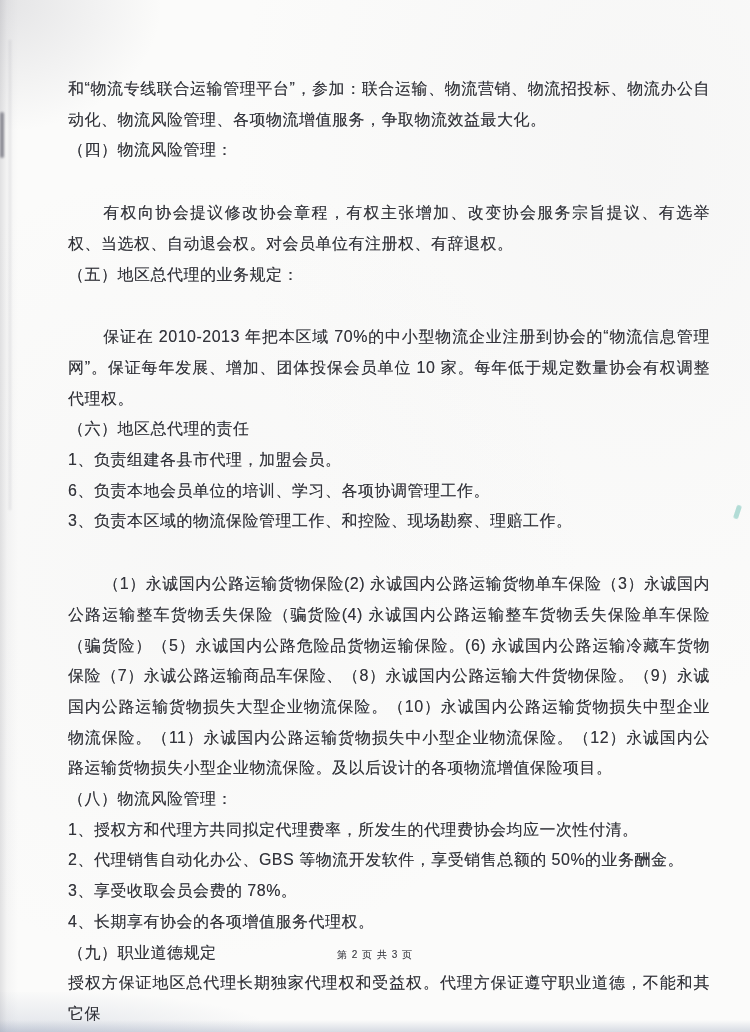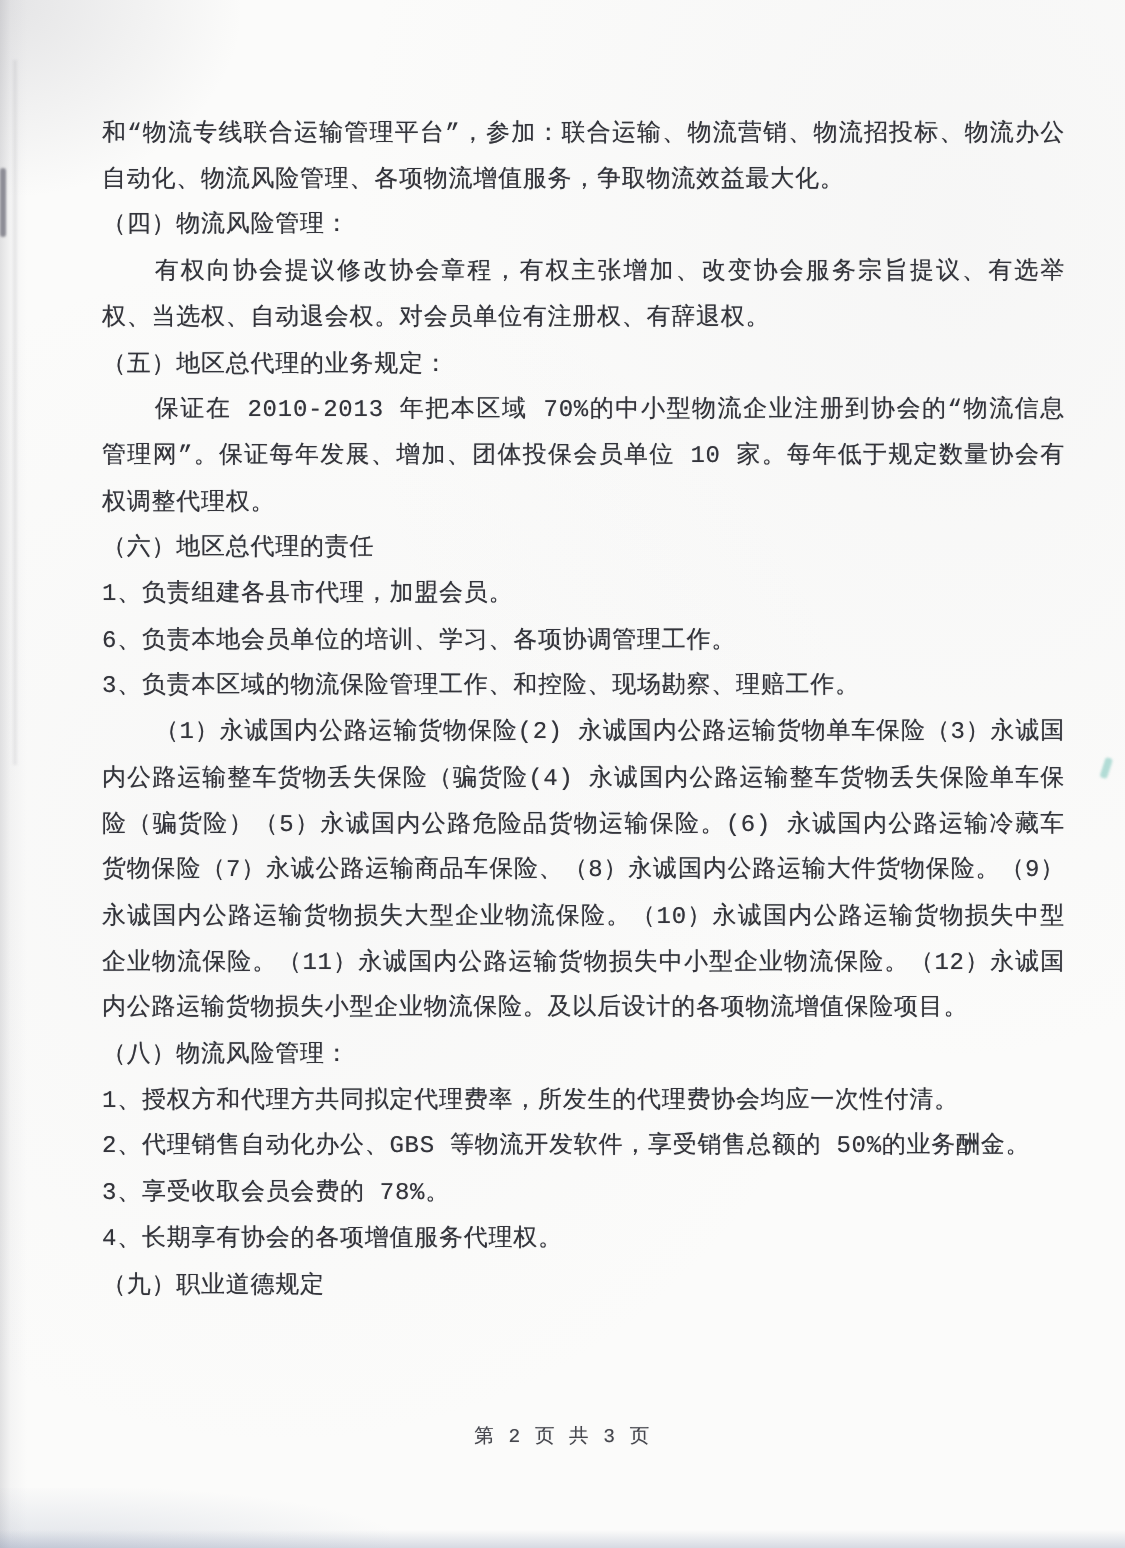--- a/index.html
+++ b/index.html
@@ -9,21 +9,21 @@
   }
   .paper {
     position: relative;
     width: 750px;
     height: 1032px;
     overflow: hidden;
     background:
       radial-gradient(ellipse at 85% 15%, rgba(205,205,210,0.10), transparent 45%),
       radial-gradient(ellipse at 25% 55%, rgba(205,205,210,0.08), transparent 50%),
       #fbfbfa;
-    font-family: Liberation Mono, monospace;
+    font-family: Liberation Sans, sans-serif;
   }
   
   .edge-left {
     position: absolute; left: 0; top: 0; bottom: 0; width: 18px;
     background: linear-gradient(to right, rgba(120,120,130,0.20), rgba(160,160,170,0.08) 7px, rgba(0,0,0,0) 18px);
   }
   .crease-left {
     position: absolute; left: 9px; top: 40px; width: 2px; height: 470px;
     background: rgba(140,140,152,0.18);
     filter: blur(1px);
@@ -60,28 +60,28 @@
     width: 642px;
     font-size: 16px;
     line-height: 30.7px;
     letter-spacing: 0.5px;
     color: #33343b;
     text-align: justify;
     word-break: break-all;
     text-shadow: 0 0 0.5px rgba(51,52,59,0.55);
   }
   .para { margin: 0; }
-  .para.indent { text-indent: 2.2em; }
+  .para.indent { text-indent: 2.2em; margin-top: 32px; }
   .footer {
     position: absolute;
     top: 948px;
     left: 25px;
     width: 700px;
     text-align: center;
-    font-size: 13px;
+    font-size: 10px;
     letter-spacing: 1px;
     color: #45464d;
     text-shadow: 0 0 0.5px rgba(69,70,77,0.5);
   }
 </style>
 </head>
 <body>
 
 <div class="paper">
   <div class="corner-top-left"></div>
@@ -103,16 +103,17 @@
       <p class="para">1、负责组建各县市代理，加盟会员。</p>
       <p class="para">6、负责本地会员单位的培训、学习、各项协调管理工作。</p>
       <p class="para">3、负责本区域的物流保险管理工作、和控险、现场勘察、理赔工作。</p>
       <p class="para indent">（1）永诚国内公路运输货物保险(2) 永诚国内公路运输货物单车保险（3）永诚国内公路运输整车货物丢失保险（骗货险(4) 永诚国内公路运输整车货物丢失保险单车保险（骗货险）（5）永诚国内公路危险品货物运输保险。(6) 永诚国内公路运输冷藏车货物保险（7）永诚公路运输商品车保险、（8）永诚国内公路运输大件货物保险。（9）永诚国内公路运输货物损失大型企业物流保险。（10）永诚国内公路运输货物损失中型企业物流保险。（11）永诚国内公路运输货物损失中小型企业物流保险。（12）永诚国内公路运输货物损失小型企业物流保险。及以后设计的各项物流增值保险项目。</p>
       <p class="para">（八）物流风险管理：</p>
       <p class="para">1、授权方和代理方共同拟定代理费率，所发生的代理费协会均应一次性付清。</p>
       <p class="para">2、代理销售自动化办公、GBS 等物流开发软件，享受销售总额的 50%的业务酬金。</p>
       <p class="para">3、享受收取会员会费的 78%。</p>
       <p class="para">4、长期享有协会的各项增值服务代理权。</p>
       <p class="para">（九）职业道德规定</p>
+      <p class="para">授权方保证地区总代理长期独家代理权和受益权。代理方保证遵守职业道德，不能和其它保</p>
     </main>
 
   <div class="footer">第 2 页 共 3 页</div>
 </div>
 
 </body></html>

